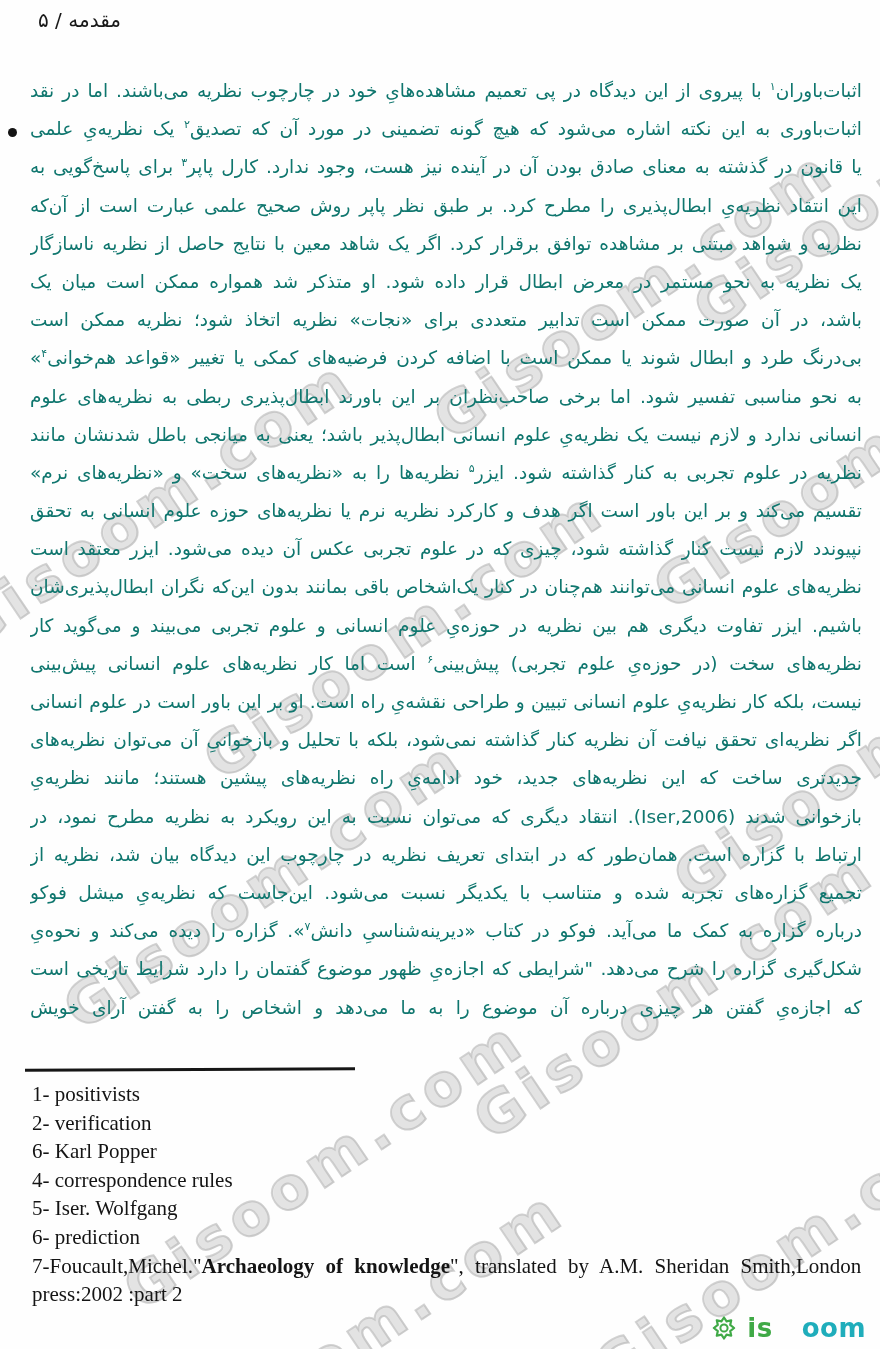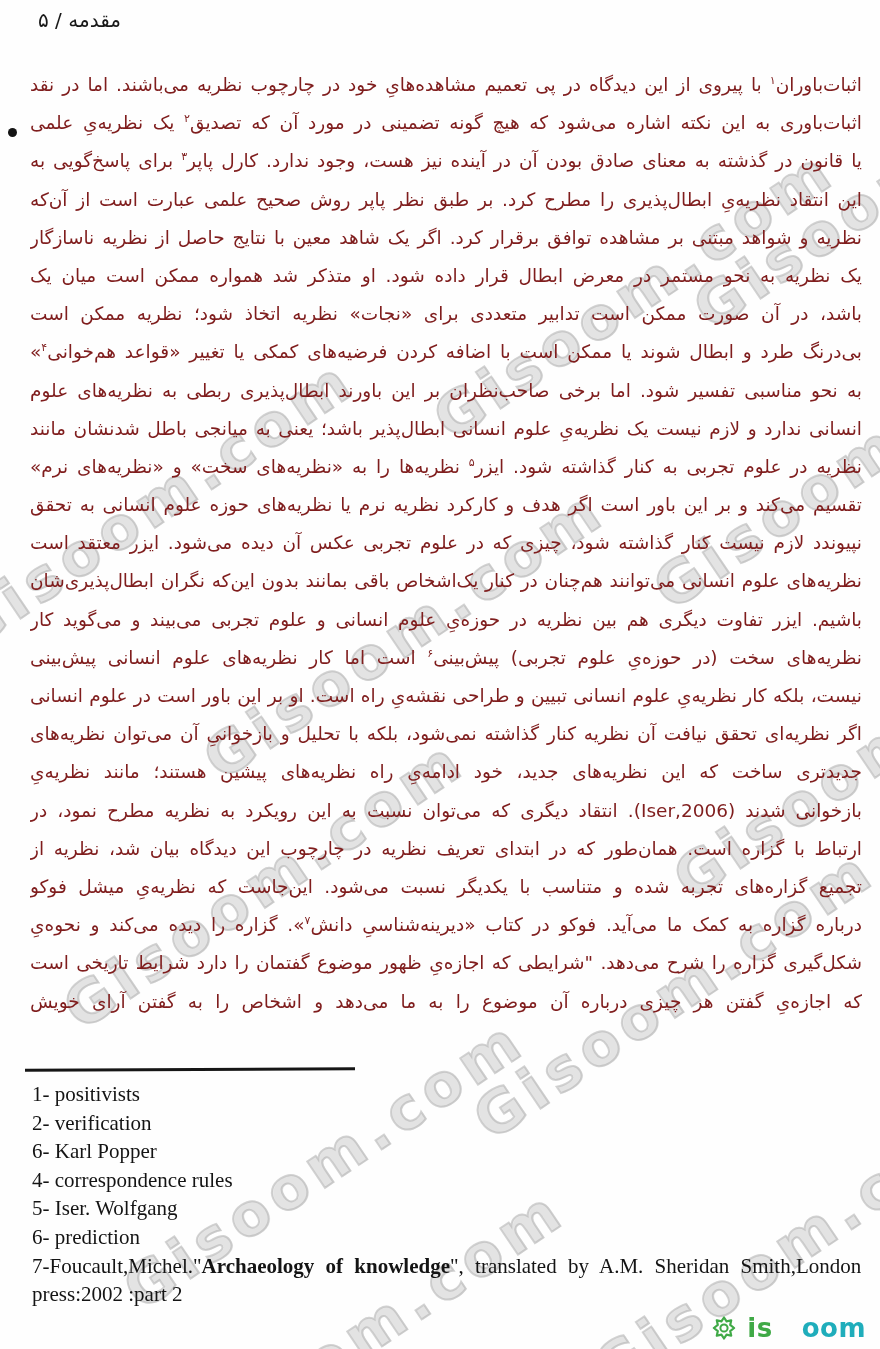--- a/index.html
+++ b/index.html
@@ -31,23 +31,23 @@
     direction:rtl;
     font-size:20px;color:#181818;
     letter-spacing:1px;
   }
   .margin-dot{
     position:absolute;left:8px;top:128px;
     width:9px;height:9px;border-radius:50%;
     background:#141414;
   }
   .body-text{
-    position:absolute;top:66px;right:18px;left:30px;
+    position:absolute;top:72px;right:18px;left:30px;
     direction:rtl;
-    color:#7f1d1d;
+    color:#0f766e;
   }
   .bline{
     height:38.2px;line-height:38.2px;
     font-size:18.5px;
     text-align:justify;
     text-align-last:justify;
     overflow:hidden;
     white-space:nowrap;
   }
   .bline .sup{

